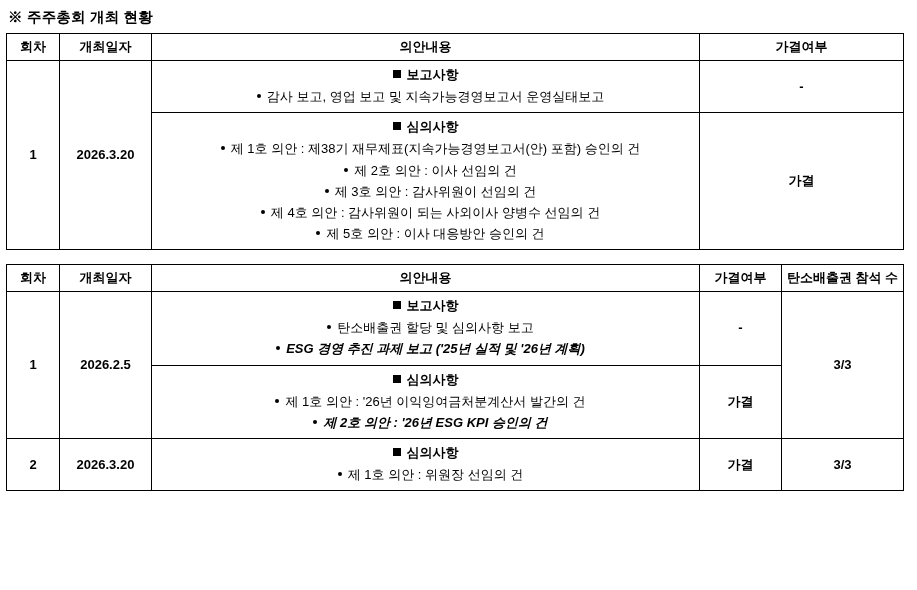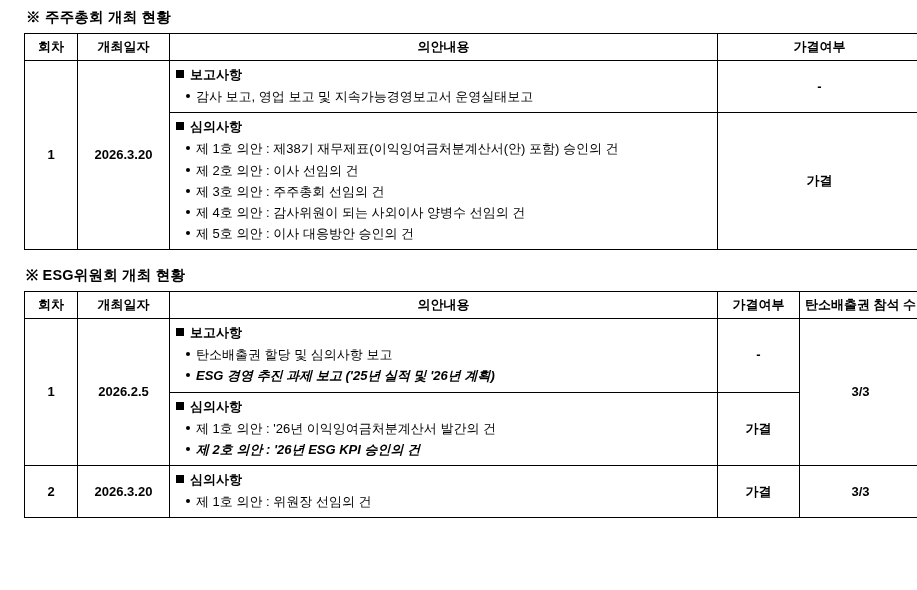--- a/index.html
+++ b/index.html
@@ -16,21 +16,21 @@
     -webkit-font-smoothing: antialiased;
   }
   .page {
     position: relative;
     width: 917px;
     height: 590px;
     padding: 0;
     box-sizing: border-box;
   }
   .section {
-    padding: 0 24px;
+    padding: 0 6px;
     box-sizing: border-box;
   }
   .section-title {
     font-size: 14.5px;
     font-weight: bold;
     letter-spacing: 0.2px;
     margin: 8px 0 6px 2px;
   }
   table.grid {
     border-collapse: collapse;
@@ -48,21 +48,21 @@
     font-weight: bold;
     text-align: center;
     height: 22px;
     padding: 2px 4px;
   }
   td.center {
     text-align: center;
     font-weight: bold;
   }
   td.content {
-    text-align: left;
+    text-align: center;
     padding: 8px 10px 9px 10px;
     margin-top: 7px;
   }
   .head-line {
     font-weight: bold;
     margin: 0 0 2px 0;
     white-space: nowrap;
   }
   .head-line .sq {
     display: inline-block;
@@ -134,34 +134,33 @@
           <td class="center" rowspan="2">2026.3.20</td>
           <td class="content">
             <div class="head-line"><span class="sq"></span><span>보고사항</span></div>
             <div class="item"><span class="dot"></span><span>감사 보고, 영업 보고 및 지속가능경영보고서 운영실태보고</span></div>
           </td>
           <td class="center dash">-</td>
         </tr>
         <tr>
           <td class="content">
             <div class="head-line"><span class="sq"></span><span>심의사항</span></div>
-            <div class="item"><span class="dot"></span><span>제 1호 의안 : 제38기 재무제표(이익잉여금처분계산서(안) 포함) 승인의 건</span></div>
+            <div class="item"><span class="dot"></span><span>제 1호 의안 : 제38기 재무제표(지속가능경영보고서(안) 포함) 승인의 건</span></div>
             <div class="item"><span class="dot"></span><span>제 2호 의안 : 이사 선임의 건</span></div>
-            <div class="item"><span class="dot"></span><span>제 3호 의안 : 주주총회 선임의 건</span></div>
+            <div class="item"><span class="dot"></span><span>제 3호 의안 : 감사위원이 선임의 건</span></div>
             <div class="item"><span class="dot"></span><span>제 4호 의안 : 감사위원이 되는 사외이사 양병수 선임의 건</span></div>
             <div class="item"><span class="dot"></span><span>제 5호 의안 : 이사 대응방안 승인의 건</span></div>
           </td>
           <td class="center">가결</td>
         </tr>
       </tbody>
     </table>
   </div>
 
   <div class="section sec2">
-    <div class="section-title">※ ESG위원회 개최 현황</div>
 
     <table class="grid t2">
       <colgroup>
           <col class="c1">
           <col class="c2">
           <col class="c3">
           <col class="c4">
           <col class="c5">
         </colgroup>
       <thead>

